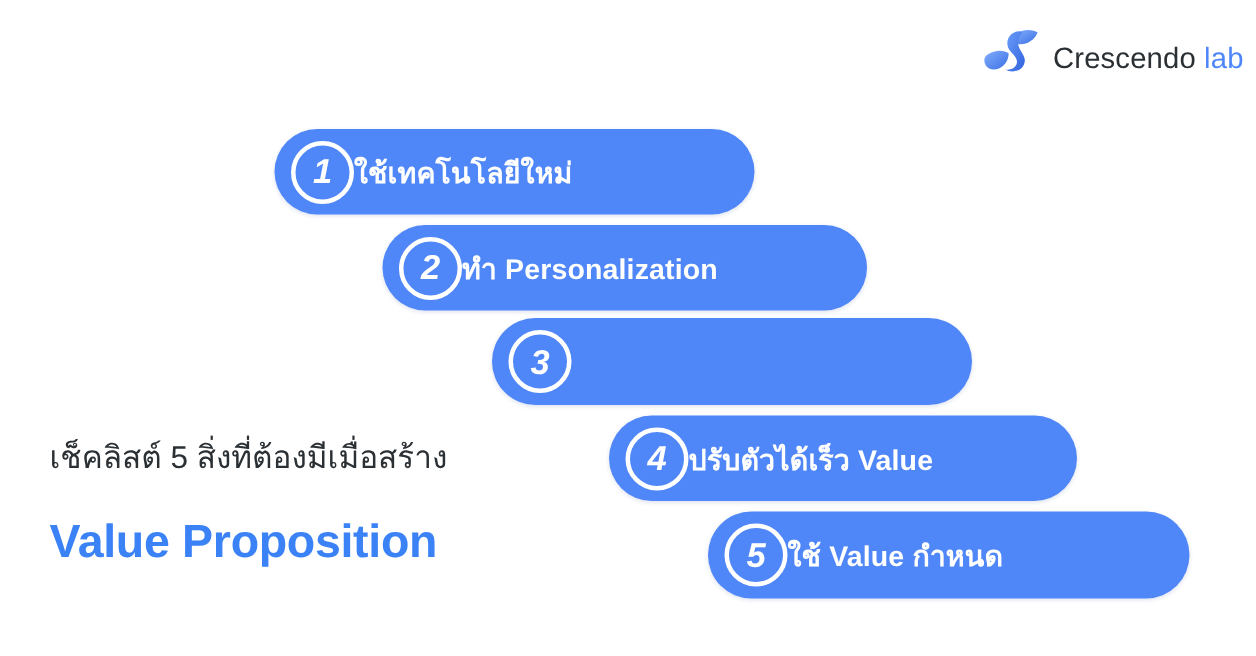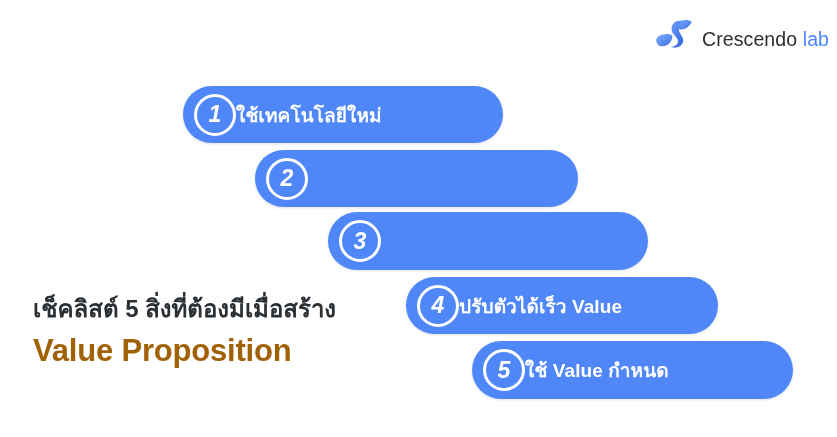--- a/index.html
+++ b/index.html
@@ -14,26 +14,26 @@
   
   .logo { position:absolute; top:17px; left:655px; display:flex; align-items:flex-end; gap:9px; }
   .logo-mark { width:38px; height:34px; flex:none; }
   .logo-text { font-size:19.5px; letter-spacing:.1px; white-space:nowrap; }
   .logo-text .t1 { color:#2b3035; }
   .logo-text .t2 { color:#4f87f8; }
 
   
   .headline { position:absolute; left:33px; top:292px; width:380px; }
   .headline .line1 {
-    font-size:24px; font-weight:bold; color:#2b3035;
+    font-size:21px; font-weight:normal; color:#2b3035;
     line-height:1.38; white-space:nowrap;
   }
   .headline .line2 {
-    font-size:31px; font-weight:bold; color:#a16207;
-    line-height:1.3; letter-spacing:-.2px; white-space:nowrap; margin-top:6px;
+    font-size:31px; font-weight:bold; color:#3b82f6;
+    line-height:1.3; letter-spacing:-.2px; white-space:nowrap; margin-top:20px;
   }
 
   
   .pill {
     position:absolute;
     background:#4f87f8;
     border-radius:40px;
     display:flex;
     align-items:center;
     box-shadow:0 1px 3px rgba(60,90,160,.18);
@@ -102,20 +102,21 @@
     <div class="line2">Value Proposition</div>
   </div>
 
   <div class="pill p1">
     <span class="pill-num">1</span>
     <span class="pill-label">ใช้เทคโนโลยีใหม่</span>
   </div>
 
   <div class="pill p2">
     <span class="pill-num">2</span>
+    <span class="pill-label">ทำ Personalization</span>
   </div>
 
   <div class="pill p3">
     <span class="pill-num">3</span>
   </div>
 
   <div class="pill p4">
     <span class="pill-num">4</span>
     <span class="pill-label">ปรับตัวได้เร็ว Value</span>
   </div>

